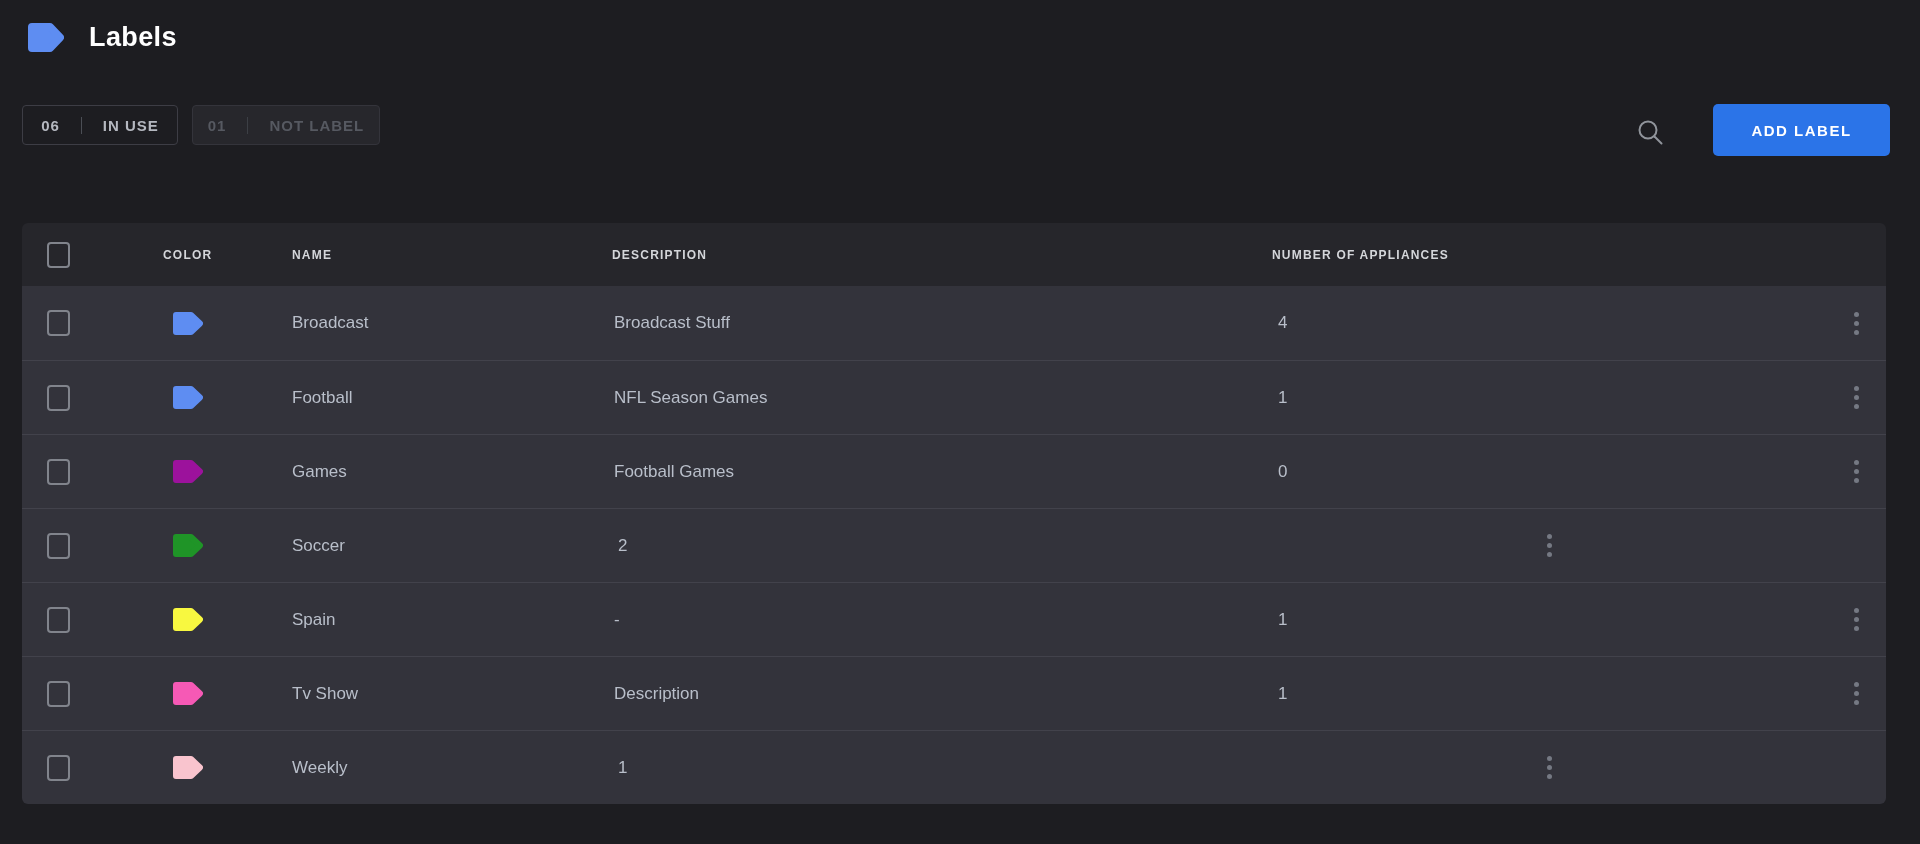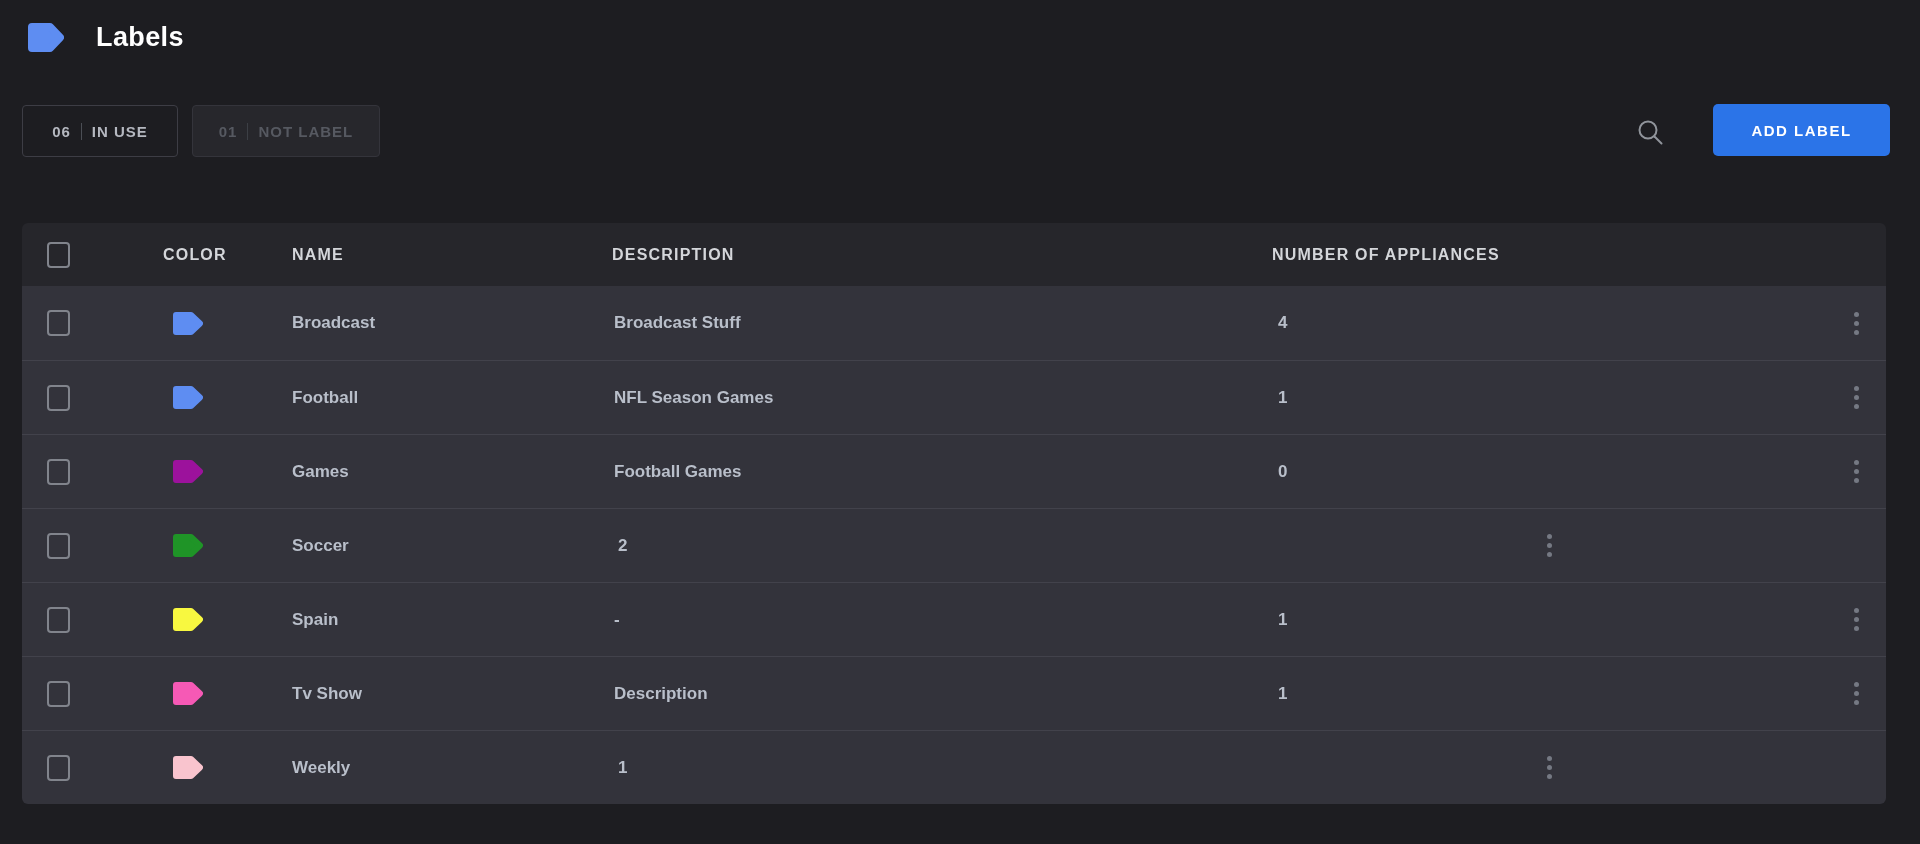--- a/index.html
+++ b/index.html
@@ -4,28 +4,28 @@
 <style>
   * { box-sizing: border-box; margin: 0; padding: 0; }
   html, body { width: 1920px; height: 844px; overflow: hidden; }
   body {
     background: #1d1d21;
     font-family: "Liberation Sans", sans-serif;
     position: relative;
   }
 
   
-  .page-header { position: absolute; left: 27px; top: 22px; display: flex; align-items: center; gap: 32px; }
+  .page-header { position: absolute; left: 27px; top: 22px; display: flex; align-items: center; gap: 25px; }
   .page-header svg { display: block; }
   .page-title { color: #ffffff; font-size: 27px; font-weight: 700; letter-spacing: 0.4px; }
 
   
   .filter-btn {
-    position: absolute; top: 105px; height: 52px;
-    display: flex; align-items: center; justify-content: center; gap: 10px;
+    position: absolute; top: 105px; height: 40px;
+    display: flex; align-items: center; justify-content: center; gap: 21px;
     border-radius: 4px; cursor: pointer; font-size: 15px; font-weight: 700; letter-spacing: 1px;
   }
   .filter-btn .divider { width: 1px; height: 17px; background: #4b4e55; }
   .filter-active { left: 22px; width: 156px; border: 1px solid #3d3d45; background: transparent; color: #b5b8c0; }
   .filter-inactive { left: 192px; width: 188px; border: 1px solid #34343b; background: #27272c; color: #565961; align-items: center; }
   .filter-inactive .divider { background: #3c3f45; }
 
   .search-btn { position: absolute; left: 1636px; top: 118px; width: 30px; height: 30px; cursor: pointer; }
 
   .add-label-btn {
@@ -40,31 +40,31 @@
     position: absolute; left: 22px; top: 223px; width: 1864px;
     border-radius: 6px; overflow: hidden;
   }
   .t-grid {
     display: grid;
     grid-template-columns: 141px 129px 320px 660px 1fr 60px;
     align-items: center;
   }
   .t-head { height: 63px; background: #26262b; }
   .t-head .col-label {
-    color: #d4d6da; font-size: 16px; font-weight: 700; letter-spacing: 1.2px;
+    color: #d4d6da; font-size: 12px; font-weight: 700; letter-spacing: 1.2px;
   }
   .t-row { height: 74px; background: #33333b; cursor: pointer; }
   .t-row + .t-row { border-top: 1px solid #42424b; }
 
   .checkbox {
     width: 23px; height: 26px; margin-left: 25px;
     border: 2px solid #81848c; border-radius: 4px; background: transparent; cursor: pointer;
   }
   .chip { margin-left: 9px; display: block; }
-  .cell-name, .cell-desc, .cell-count { color: #b9bfca; font-size: 17px; font-weight: bold; }
+  .cell-name, .cell-desc, .cell-count { color: #b9bfca; font-size: 17px; }
   .cell-desc { padding-left: 2px; }
   .cell-count { padding-left: 6px; }
 
   .kebab { display: flex; flex-direction: column; align-items: center; gap: 4px; width: 100%; cursor: pointer; }
   .kebab i { width: 5px; height: 5px; border-radius: 50%; background: #757983; }
 </style>
 </head>
 <body>
 
 <div class="page-header">

